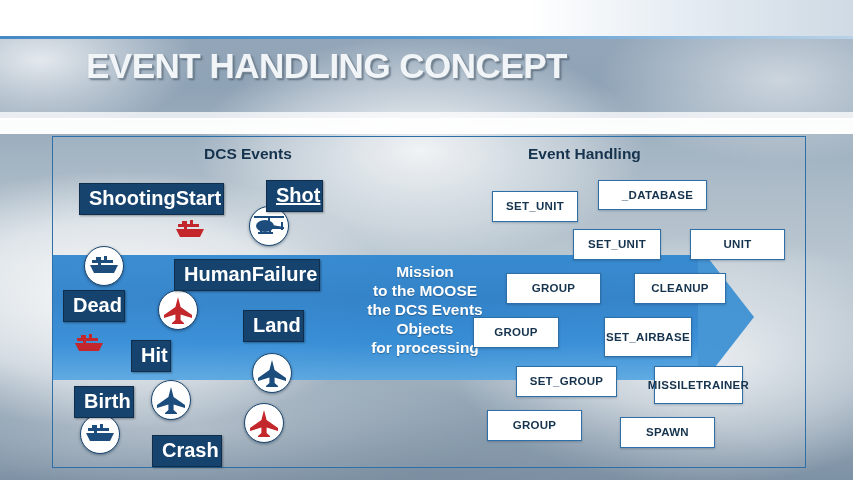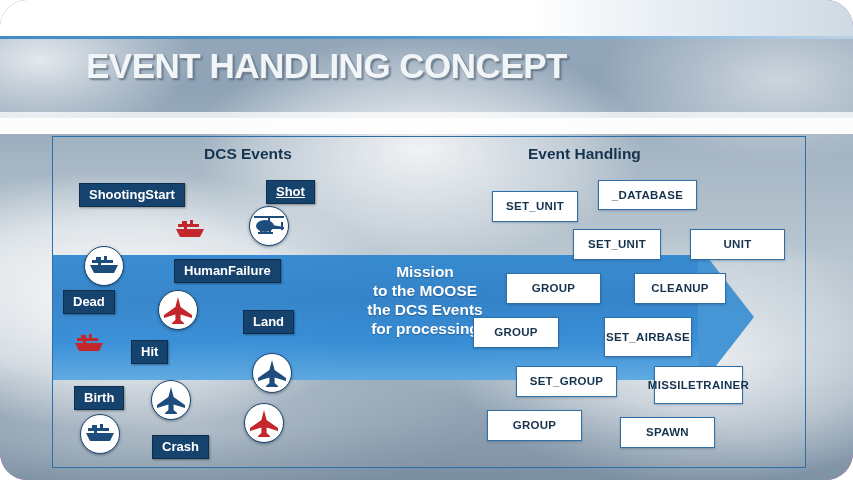--- a/index.html
+++ b/index.html
@@ -7,21 +7,20 @@
     padding: 0;
     background: #ffffff;
   }
   #stage {
     position: relative;
     width: 853px;
     height: 480px;
     overflow: hidden;
     font-family: "Liberation Sans", sans-serif;
     background: #ec4899;
-    border-radius: 27px;
   }
 
   
   .sky {
     position: absolute;
     inset: 0;
     background:
       radial-gradient(ellipse 380px 180px at 120px 300px, rgba(255,255,255,0.92) 0%, rgba(255,255,255,0.55) 45%, rgba(255,255,255,0) 72%),
       radial-gradient(ellipse 300px 150px at 420px 150px, rgba(255,255,255,0.85) 0%, rgba(255,255,255,0.35) 50%, rgba(255,255,255,0) 75%),
       radial-gradient(ellipse 320px 160px at 700px 360px, rgba(255,255,255,0.80) 0%, rgba(255,255,255,0.35) 50%, rgba(255,255,255,0) 78%),
@@ -127,23 +126,23 @@
     font-weight: bold;
     color: #16334e;
   }
 
   
   .navy-label {
     position: absolute;
     background: #16436e;
     border: 1px solid #0f2d4c;
     color: #ffffff;
-    font-size: 13px;
-    font-weight: bold;
-    padding: 3px 9px 4px 9px;
+    font-size: 20px;
+    font-weight: bold;
+    padding: 3px 2px 4px 9px;
     white-space: nowrap;
     box-shadow: 1px 1px 2px rgba(0,0,0,0.35);
   }
 
   
   .class-box {
     position: absolute;
     background: #ffffff;
     border: 1px solid #2f6fa8;
     color: #16334e;
@@ -199,20 +198,21 @@
   <div class="panel"></div>
 
   <div class="arrow-wrap">
     <div class="arrow-body"></div>
     <div class="arrow-head"></div>
   </div>
   <div class="arrow-text">
     <div>Mission</div>
     <div>to the MOOSE</div>
     <div>the DCS Events</div>
+    <div>Objects</div>
     <div>for processing</div>
   </div>
 
   <div class="sec-head" style="left:204px; top:145px;">DCS Events</div>
   <div class="sec-head" style="left:528px; top:145px;">Event Handling</div>
 
   <div id="icons-layer">
       <div class="bare-icon" style="left: 170px; top: 216px; width: 40px; height: 28px;">
         <svg width="30" height="22" viewBox="0 0 30 22">
           <rect x="3" y="5" width="21" height="3" fill="#c3272b"></rect>
@@ -286,21 +286,21 @@
       <div class="navy-label" style="left: 79px; top: 183px;">ShootingStart</div>
       <div class="navy-label" style="left: 266px; top: 180px; text-decoration: underline;">Shot</div>
       <div class="navy-label" style="left: 174px; top: 259px;">HumanFailure</div>
       <div class="navy-label" style="left: 63px; top: 290px;">Dead</div>
       <div class="navy-label" style="left: 243px; top: 310px;">Land</div>
       <div class="navy-label" style="left: 131px; top: 340px;">Hit</div>
       <div class="navy-label" style="left: 74px; top: 386px;">Birth</div>
       <div class="navy-label" style="left: 152px; top: 435px;">Crash</div>
     </div>
   <div id="classes-layer">
-      <div class="class-box" style="left: 598px; top: 180px; width: 97px; height: 28px;">
+      <div class="class-box" style="left: 598px; top: 180px; width: 97px; height: 28px; padding-left: 10px;">
         <div>_DATABASE</div>
       </div>
       <div class="class-box" style="left: 492px; top: 191px; width: 84px; height: 29px;">
         <div>SET_UNIT</div>
       </div>
       <div class="class-box" style="left: 573px; top: 229px; width: 86px; height: 29px;">
         <div>SET_UNIT</div>
       </div>
       <div class="class-box" style="left: 690px; top: 229px; width: 93px; height: 29px;">
         <div>UNIT</div>

